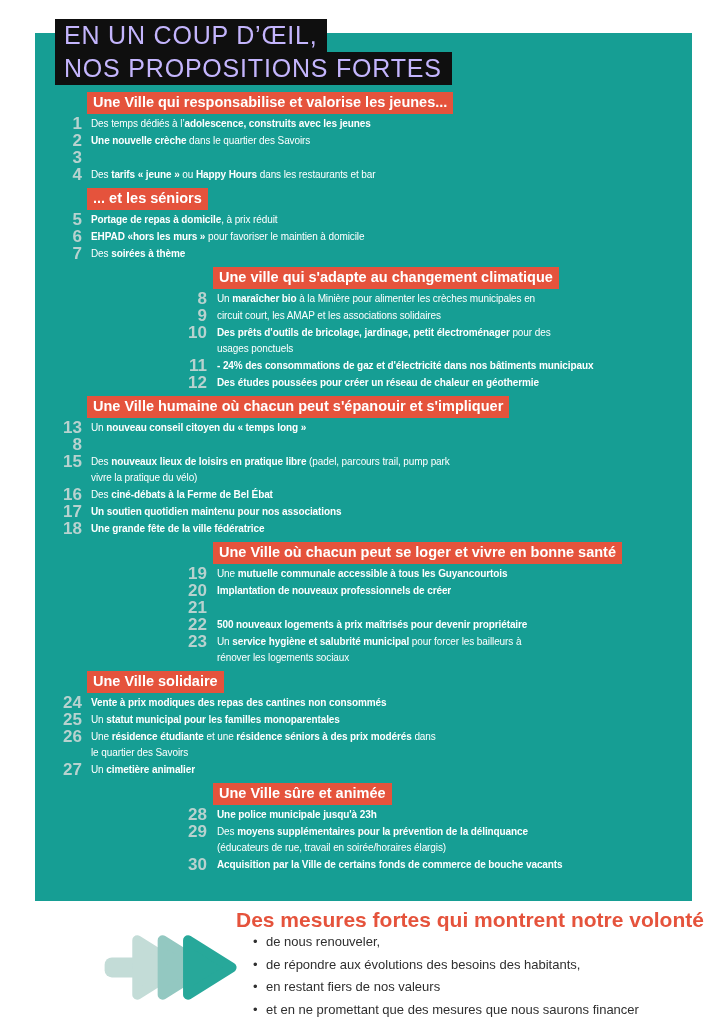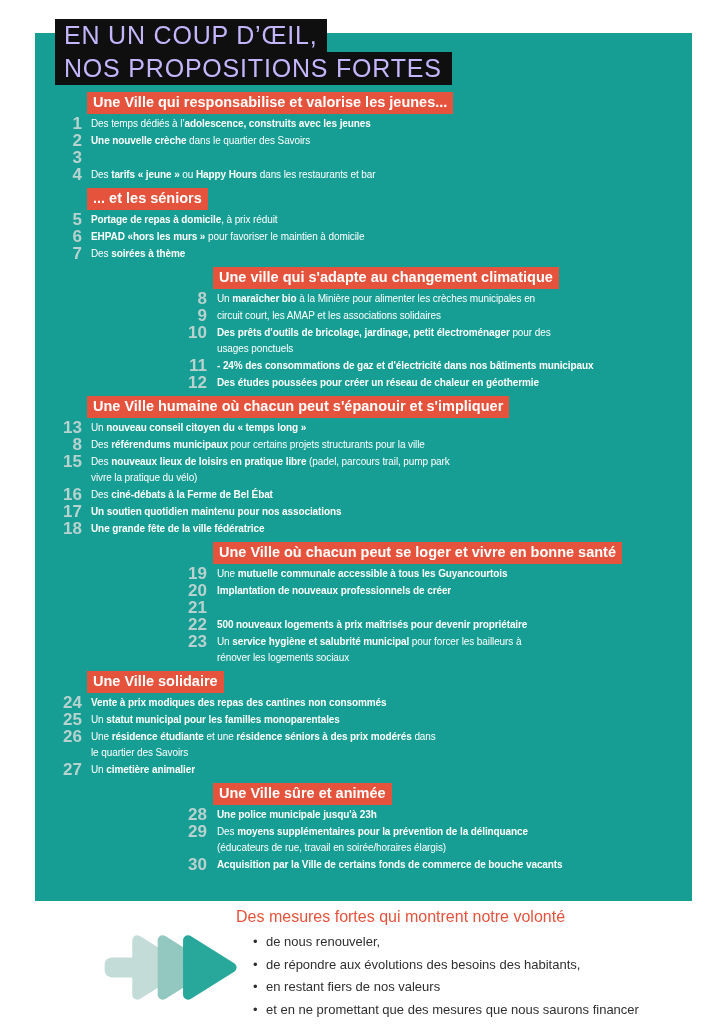--- a/index.html
+++ b/index.html
@@ -25,21 +25,21 @@
     font-size:14.5px;line-height:17px;padding:2px 6px 3px 6px;white-space:nowrap;}
 
   .row{display:flex;margin-bottom:1px;}
   .num{flex:none;width:47px;padding-right:9px;text-align:right;color:var(--num);
     font-weight:bold;font-size:17px;line-height:16px;align-self:flex-start;}
   .sec.indent .num{width:172px;padding-right:10px;}
   .txt{color:#ffffff;font-size:10px;line-height:16px;letter-spacing:-0.1px;white-space:nowrap;}
   .txt b{font-weight:bold;}
 
   .footer-title{position:absolute;left:236px;top:908px;color:var(--red);
-    font-weight:normal;font-size:16px;white-space:nowrap;}
+    font-weight:bold;font-size:21px;white-space:nowrap;}
   .bullets{position:absolute;left:253px;top:931px;}
   .bullet{display:flex;align-items:baseline;color:var(--ink);font-size:13px;line-height:22.5px;white-space:nowrap;}
   .bullet .dot{flex:none;width:13px;color:var(--ink);font-size:13px;}
   .arrows{position:absolute;left:101px;top:931px;}
 </style>
 </head>
 <body>
 
 <div class="page">
 
@@ -102,21 +102,20 @@
           </div>
         </div>
         <div class="sec">
           <div class="sec-header"><span>Une Ville humaine où chacun peut s'épanouir et s'impliquer</span></div>
           <div class="row">
             <div class="num">13</div>
             <div class="txt"><span>Un </span><b>nouveau conseil citoyen du « temps long »</b></div>
           </div>
           <div class="row">
             <div class="num">8</div>
-            <div class="txt"><span>Des </span><b>référendums municipaux</b><span> pour certains projets structurants pour la ville</span></div>
           </div>
           <div class="row">
             <div class="num">15</div>
             <div class="txt"><span>Des </span><b>nouveaux lieux de loisirs en pratique libre</b><span> (padel, parcours trail, pump park</span><br><span>vivre la pratique du vélo)</span></div>
           </div>
           <div class="row">
             <div class="num">16</div>
             <div class="txt"><span>Des </span><b>ciné-débats à la Ferme de Bel Ébat</b></div>
           </div>
           <div class="row">

